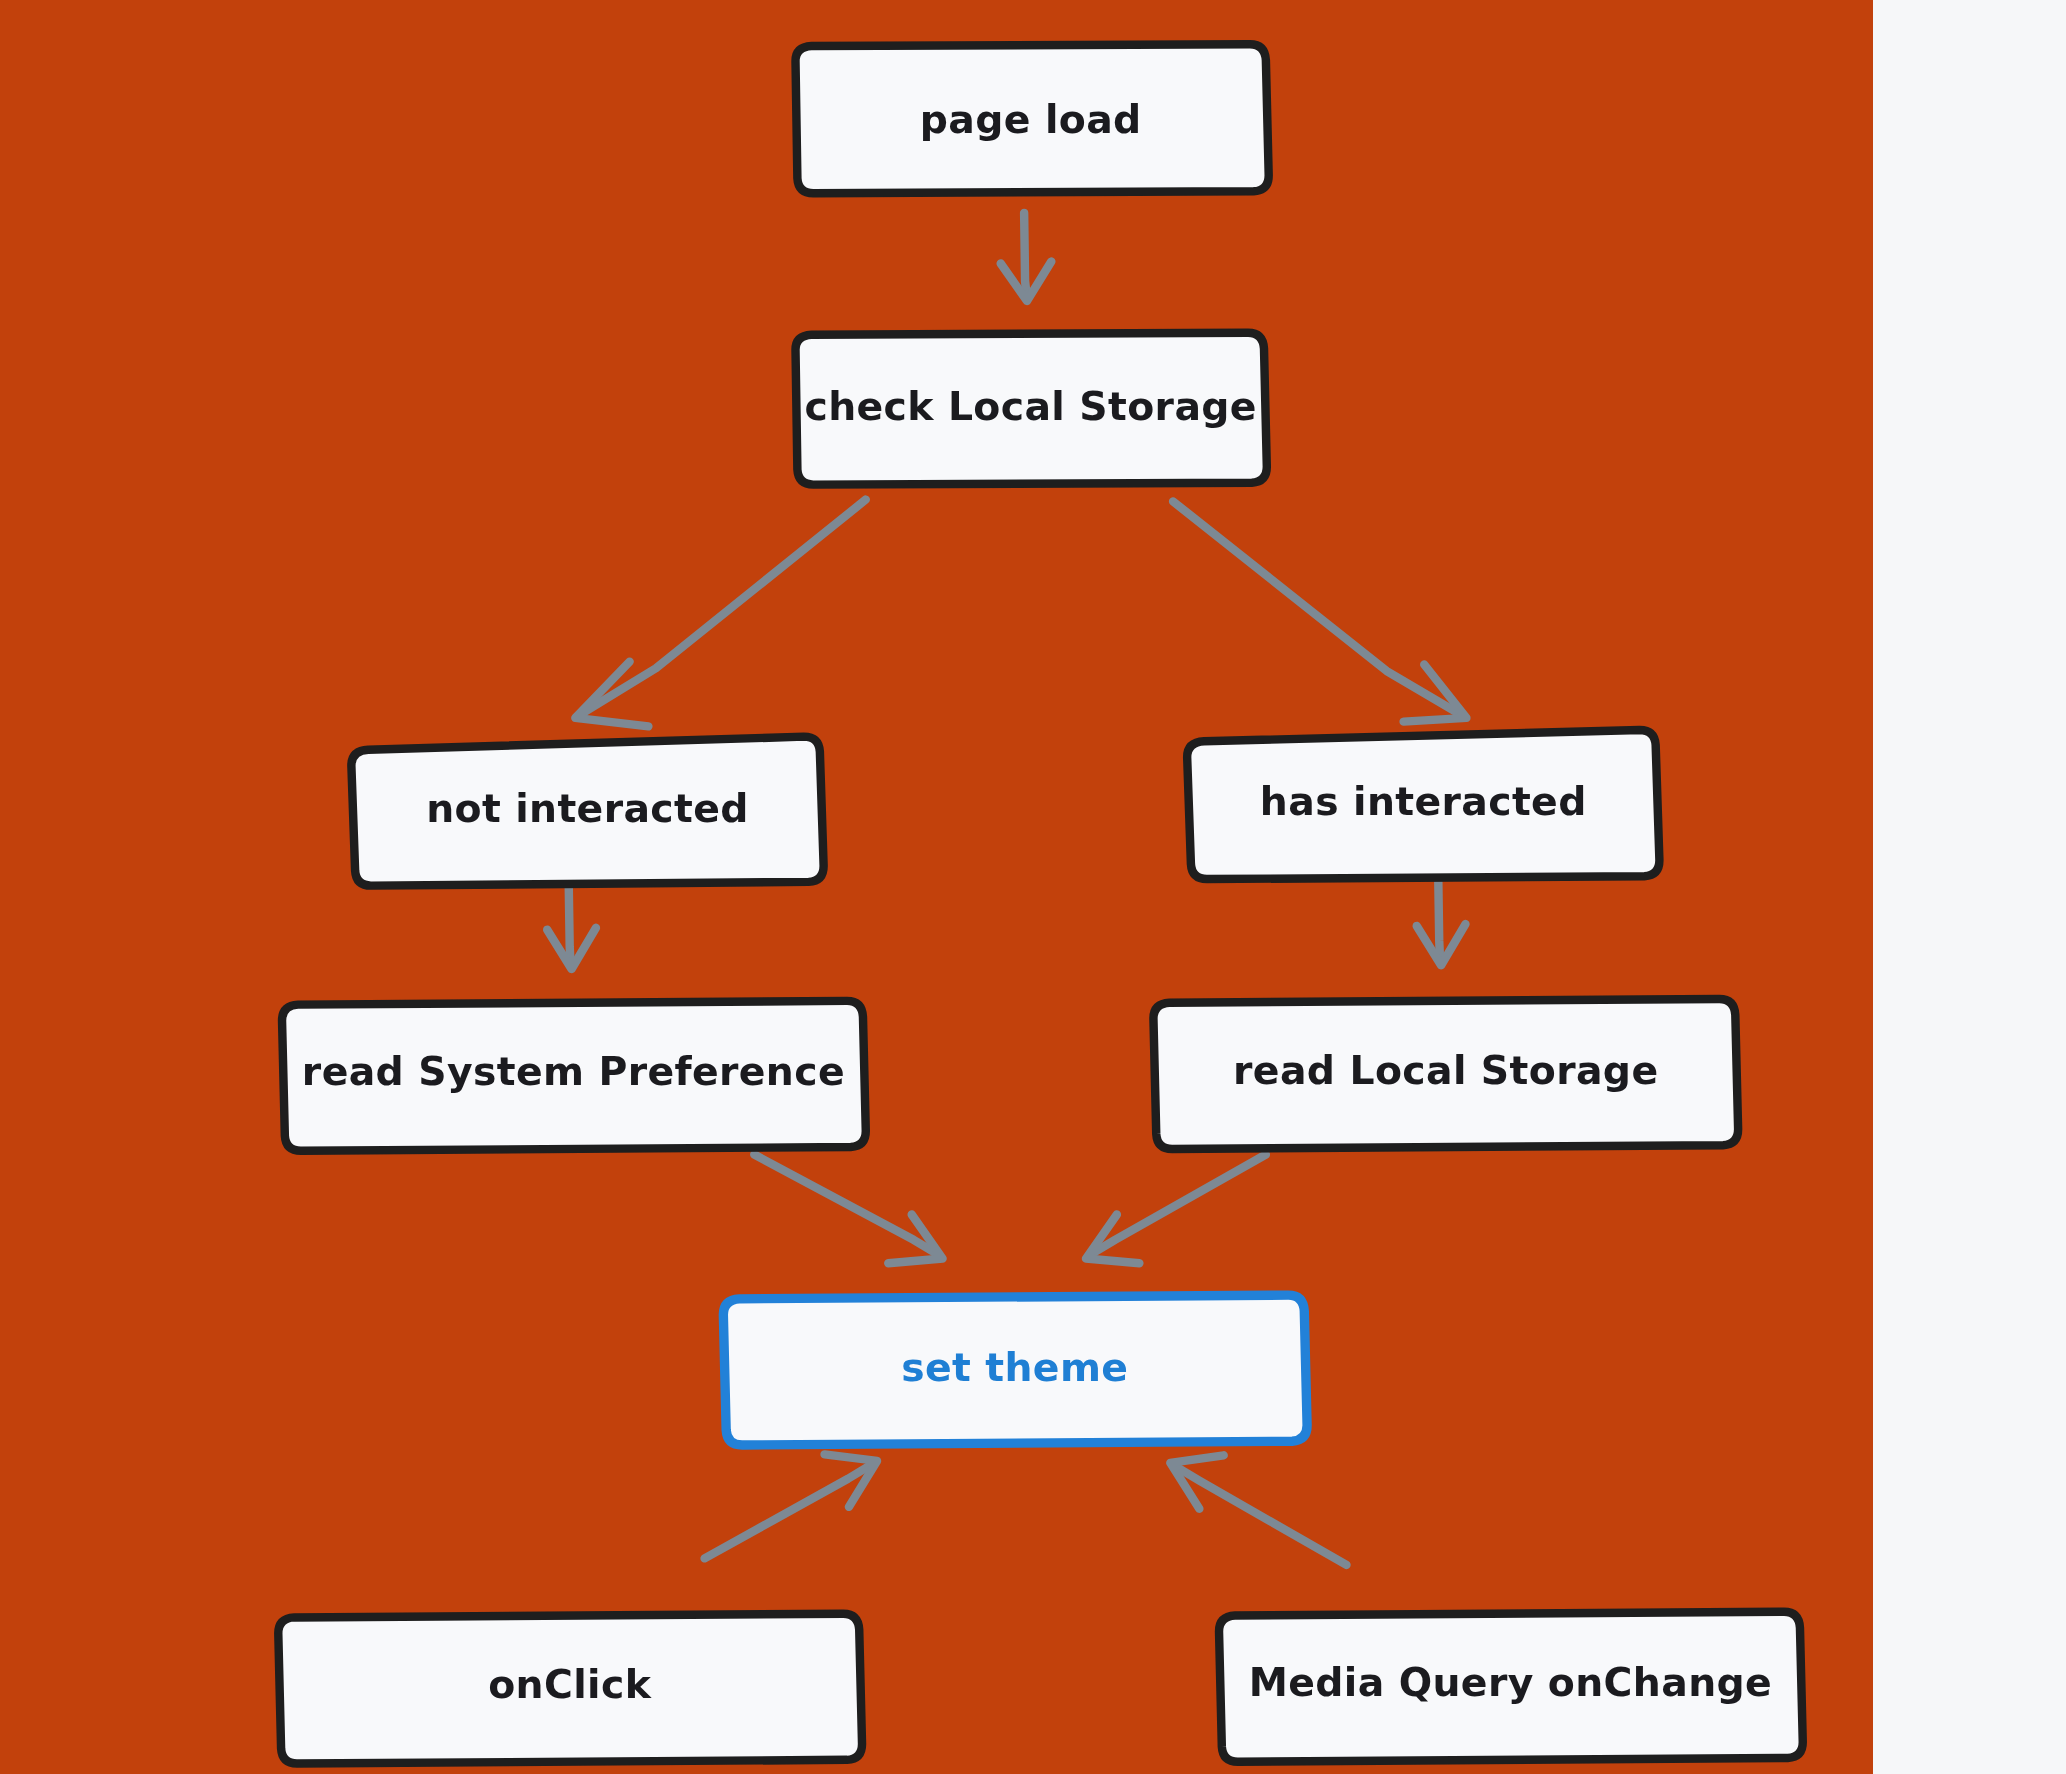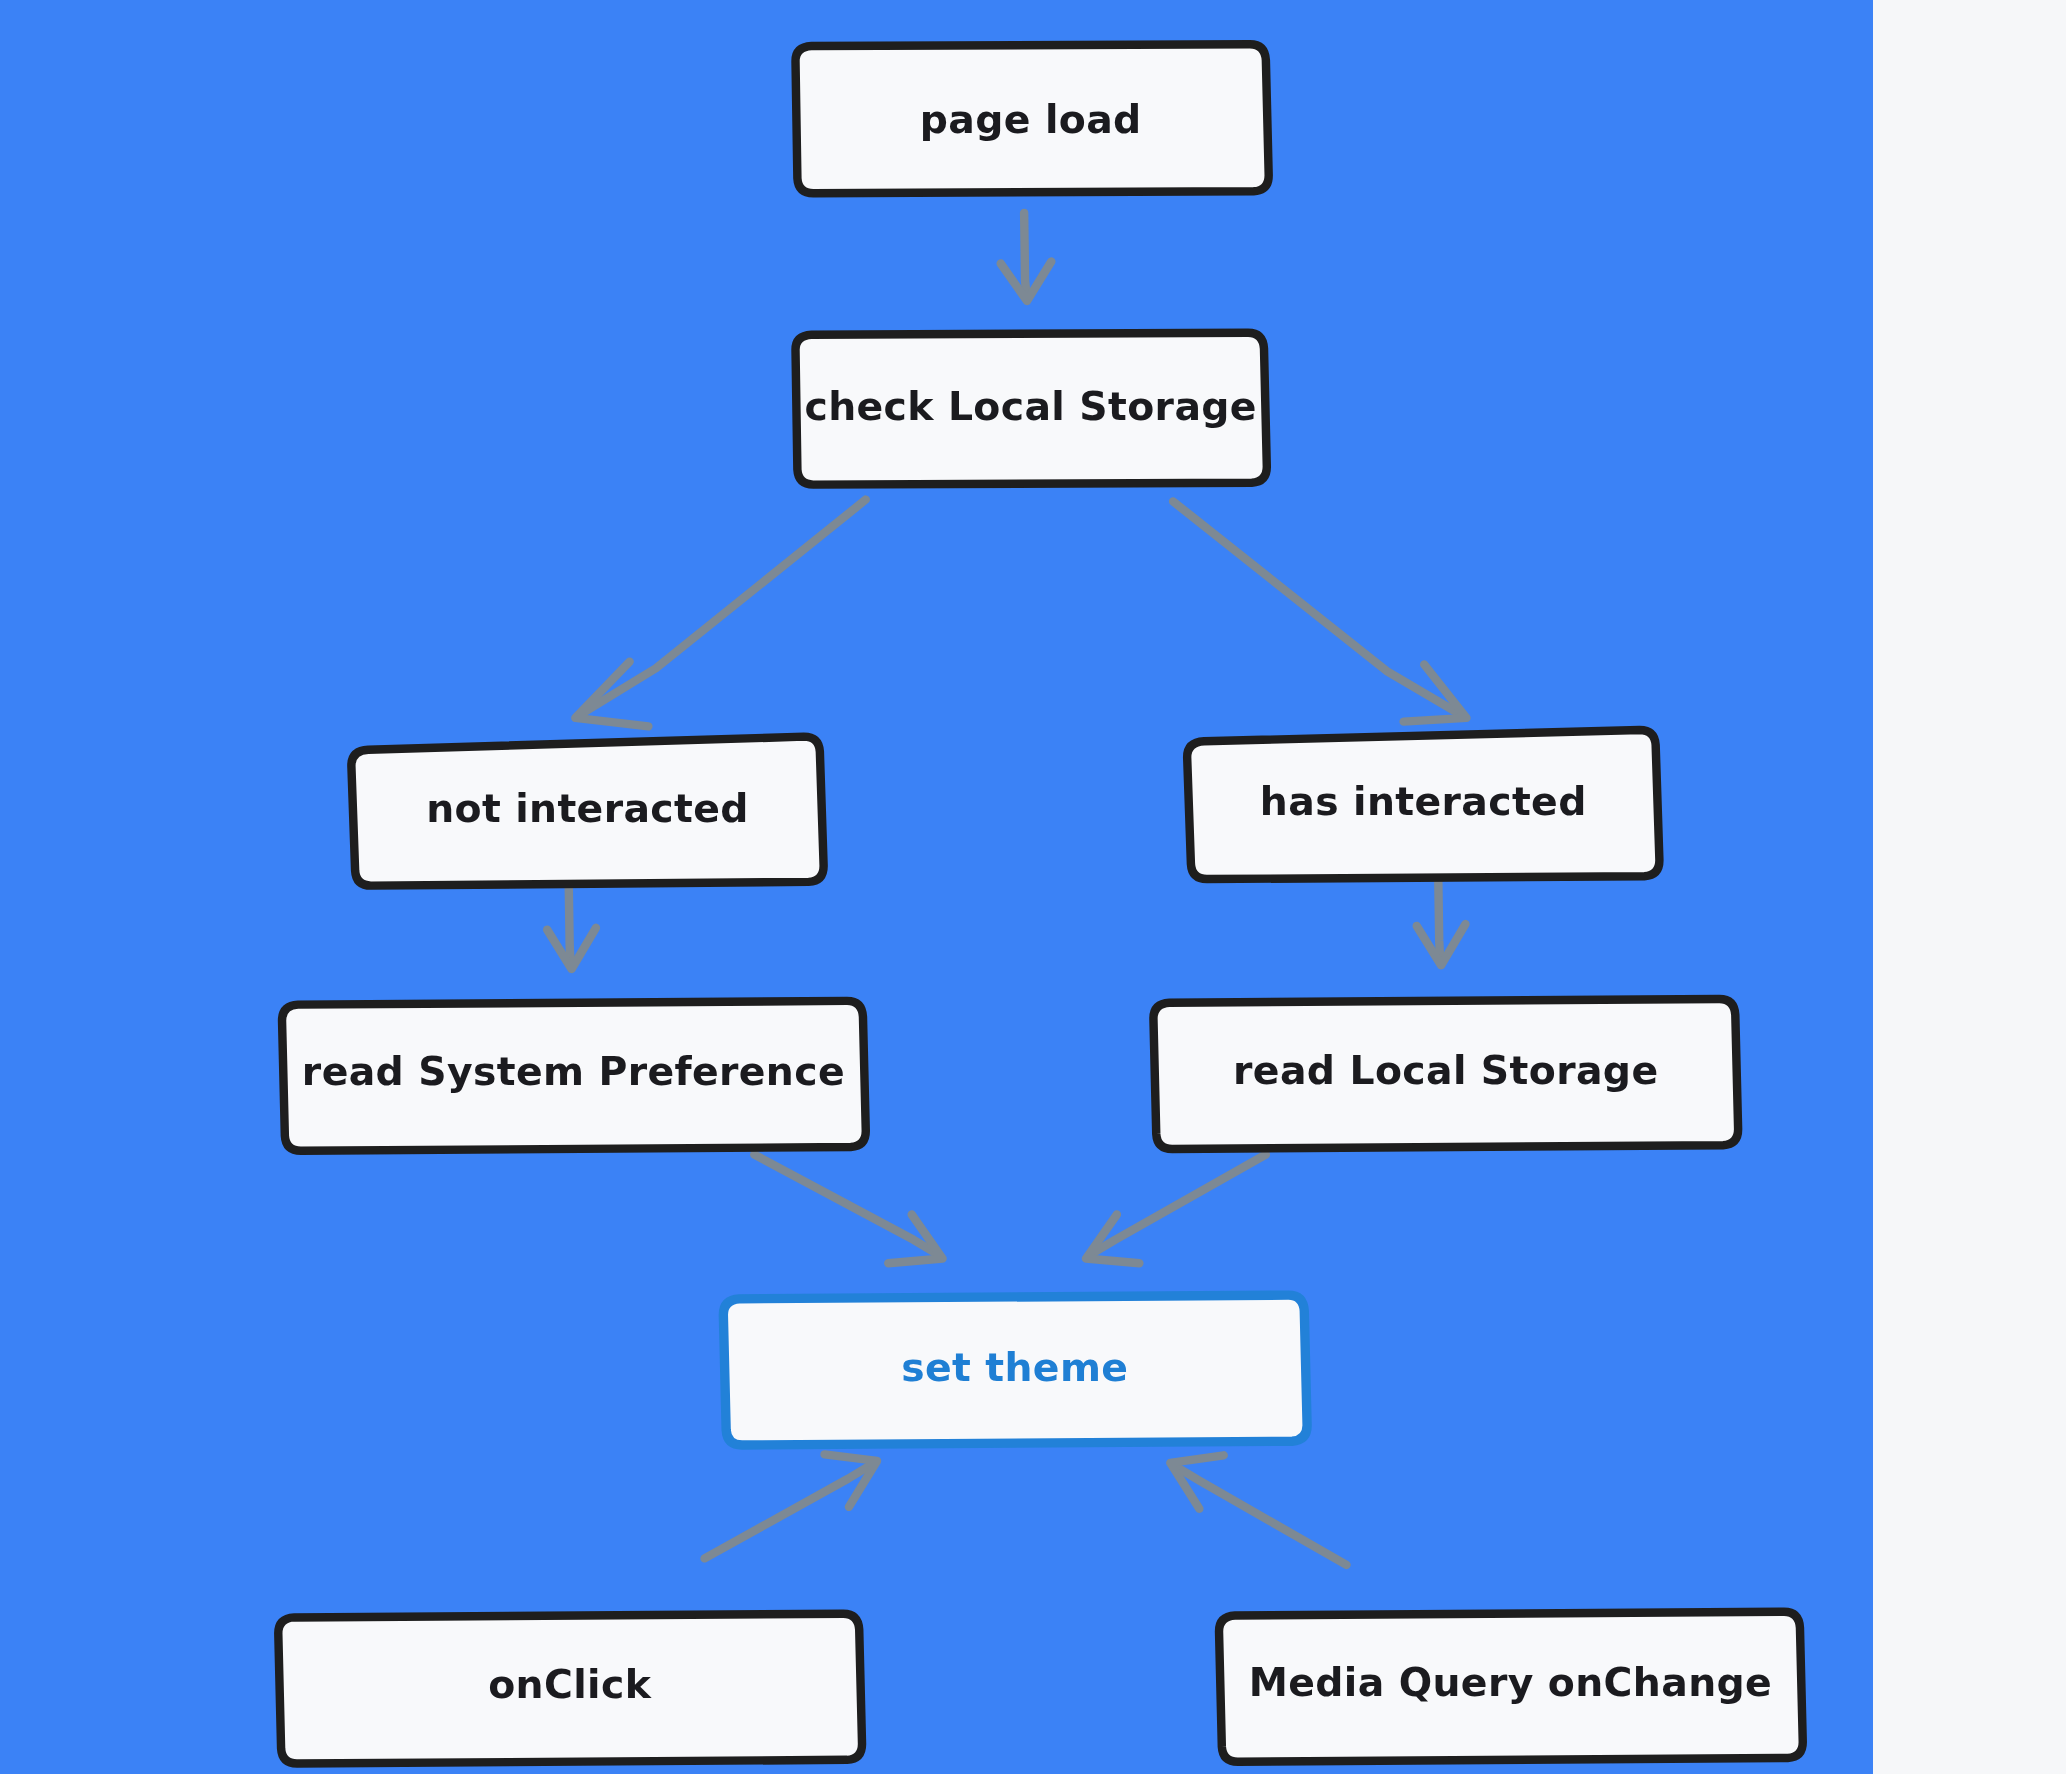--- a/index.html
+++ b/index.html
@@ -7,21 +7,21 @@
     padding: 0;
     background: #f6f7f9;
   }
   body {
     font-family: "DejaVu Sans", sans-serif;
   }
   #canvas {
     position: relative;
     width: 1873px;
     height: 1775px;
-    background: #3b82f6;
+    background: #c2410c;
     overflow: hidden;
   }
   #diagram-svg {
     position: absolute;
     left: 0;
     top: 0;
     width: 2067px;
     height: 1775px;
   }
   .node-rect {

